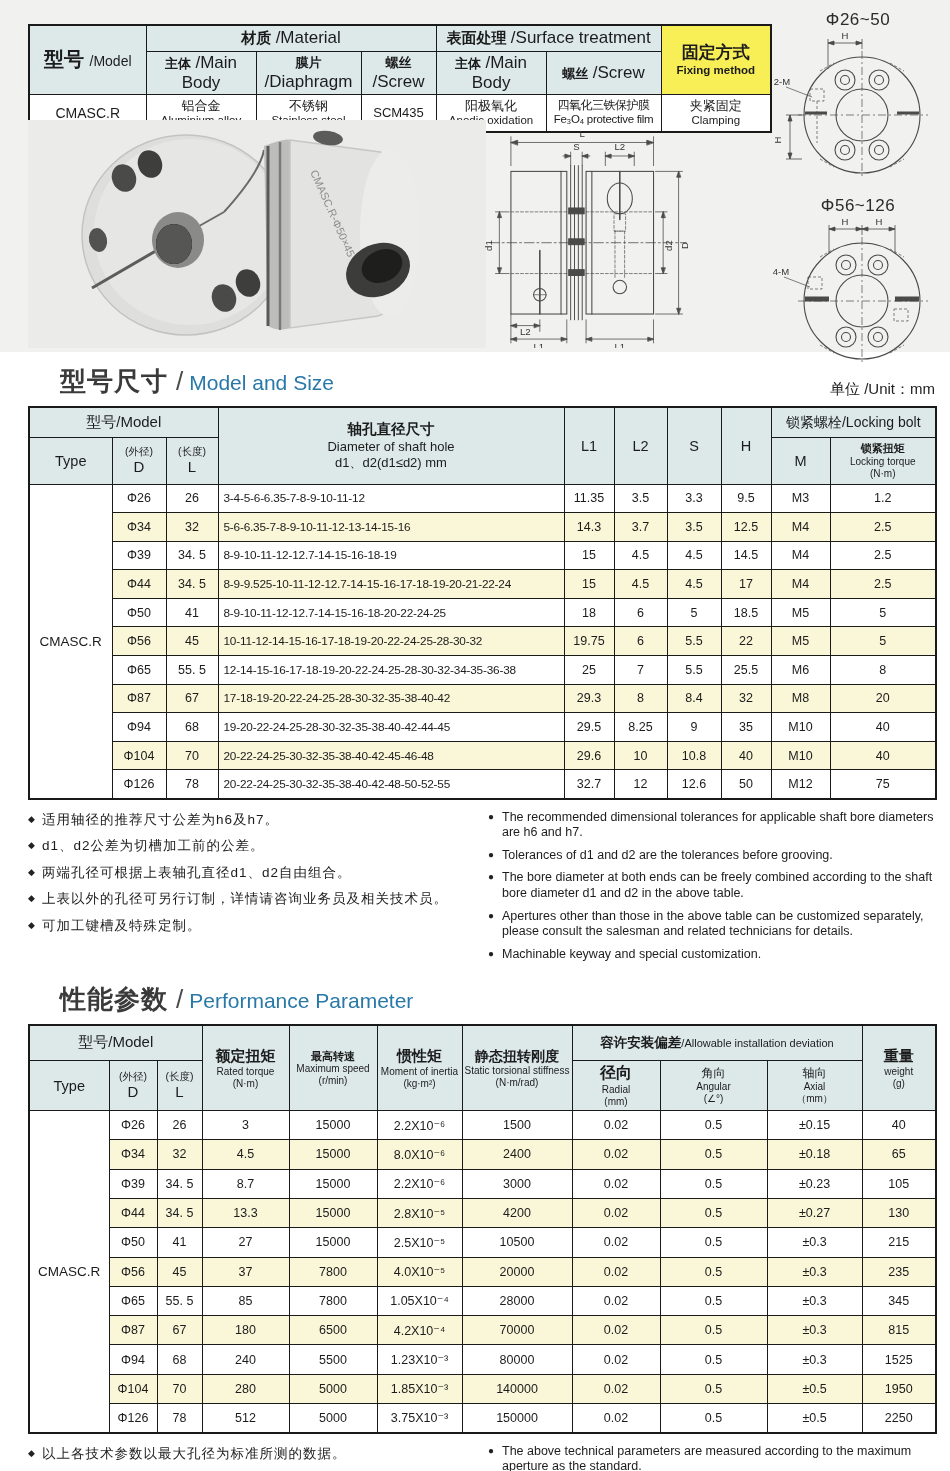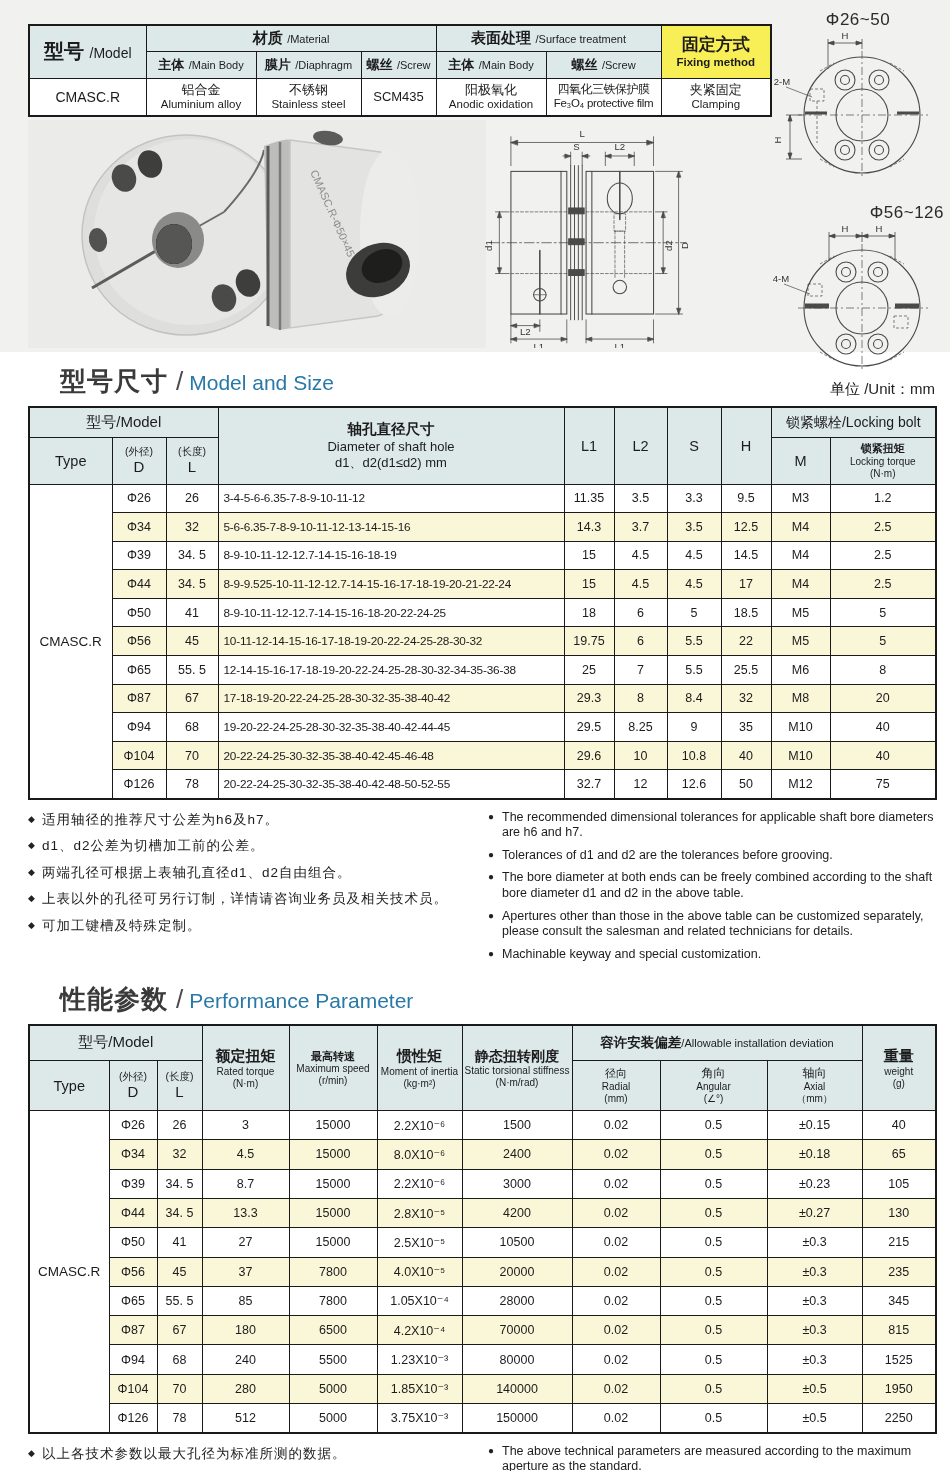--- a/index.html
+++ b/index.html
@@ -13,34 +13,34 @@
   table { border-collapse:collapse; }
   .spec-table { position:absolute; left:28px; top:24px; width:742px; table-layout:fixed; background:#dde9e9;padding-left:17px; }
   .spec-table th, .spec-table td { border:1.6px solid #1a1a1a; text-align:center; vertical-align:middle; padding:1px 2px; }
   .spec-table { border:2.4px solid #1a1a1a; }
   .spec-table .r1 th { height:26px; }
   .spec-table .r2 th { height:27px; }
   .spec-table .r3 td { height:38px; background:#ffffff; }
   .spec-table .model-cell { font-size:20px; font-weight:bold; }
   .spec-table .model-cell .en { font-size:14px; font-weight:normal; }
   .zh-big { font-size:15px; font-weight:bold;text-align:center; }
-  .en-small { font-size:11px; font-weight:normal; }
+  .en-small { font-size:17px; font-weight:normal; }
   .spec-table .fix-head { background:#f8ee56; }
   .spec-table .fix-head .zh-big { font-size:17px; }
   .spec-table .fix-cell { background:#f8ee56; }
   .cell-zh { font-size:13px; display:block; line-height:1.25; }
   .cell-en { font-size:11.5px; display:block; line-height:1.2; }
   .spec-table .model-val { font-size:14px; }
 
   
   .photo-box { position:absolute; left:28px; top:120px; width:458px; height:228px; }
   .drawing-box { position:absolute; left:482px; top:122px; width:212px; height:226px; }
   .circles-box { position:absolute; left:772px; top:8px; width:172px; height:344px; }
   .circle-block { position:absolute; left:0; width:172px; text-align:center; }
-  .cb1 { top:2px; } .cb2 { top:195px;text-align:right; }
+  .cb1 { top:2px; } .cb2 { top:188px; }
   .circle-title { font-size:17px; color:#2b2b2b; margin-bottom:1px; font-weight:normal; letter-spacing:0.5px; }
   svg text { font-family:"Liberation Sans","DejaVu Sans",sans-serif; }
 
   
   .section { margin-left:28px; width:907px; }
   .sec-head { display:flex; align-items:baseline; margin-top:12px; margin-bottom:7px; }
   .sec-title-zh { font-size:26px; font-weight:bold; color:#3a3a3a; letter-spacing:1px;margin-left:32px; }
   .sec-sep { font-size:26px; color:#4a4a4a; margin:0 6px 0 8px; font-weight:normal; }
   .sec-title-en { font-size:21px; color:#2878a8; }
   .sec-unit { margin-left:auto; font-size:15px; color:#222; align-self:flex-end; }
@@ -597,21 +597,21 @@
           <th><span class="h-plain">Type</span></th>
           <th>
               <span class="h-paren">(外径)</span>
               <span class="h-letter">D</span>
             </th>
           <th>
               <span class="h-paren">(长度)</span>
               <span class="h-letter">L</span>
             </th>
           <th>
-            <span class="h-line-zh" style="font-size:11px;font-weight:normal">径向</span>
+            <span class="h-line-zh" style="font-size:16px;font-weight:bold">径向</span>
             <span class="h-line-sm">Radial</span>
             <span class="h-line-sm">(mm)</span>
           </th>
           <th>
             <span class="h-line-zh" style="font-size:12px;font-weight:normal">角向</span>
             <span class="h-line-sm">Angular</span>
             <span class="h-line-sm">(∠°)</span>
           </th>
           <th>
             <span class="h-line-zh" style="font-size:12px;font-weight:normal">轴向</span>

